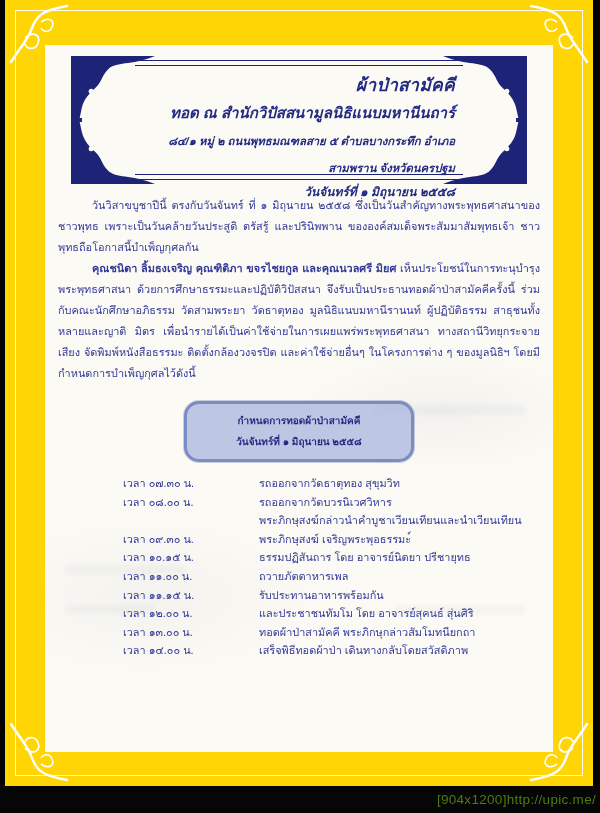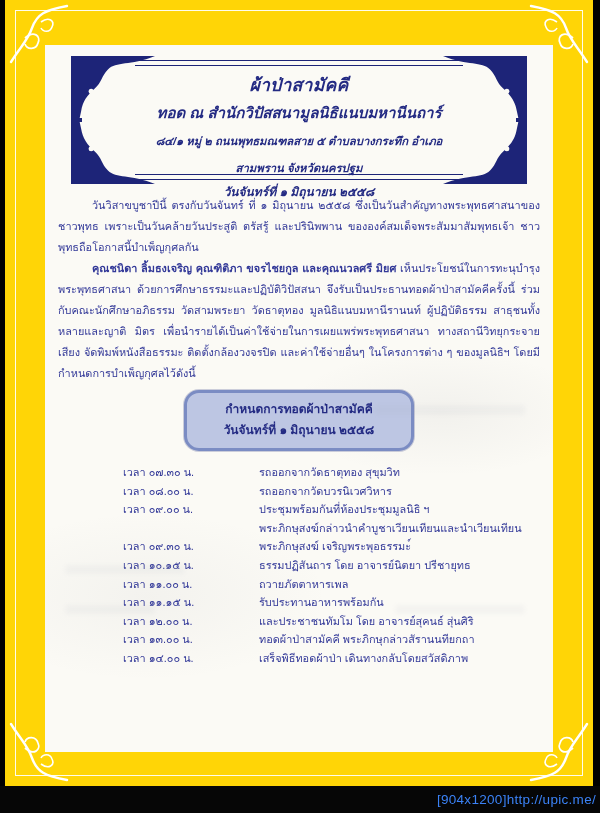--- a/index.html
+++ b/index.html
@@ -45,50 +45,50 @@
   .orn-box .v-orn{position:absolute;top:60px;bottom:60px;width:6px;
     background:repeating-linear-gradient(180deg,#1d2478 0 6px,transparent 6px 13px);
     border-left:1.5px solid #1d2478;}
   .orn-box .v-orn.left{left:2px;}
   .orn-box .v-orn.right{right:2px;border-left:none;border-right:1.5px solid #1d2478;}
   .ncorner{position:absolute;width:84px;height:84px;}
   .ncorner.tl{left:-2px;top:-2px;}
   .ncorner.tr{right:-2px;top:-2px;transform:scaleX(-1);}
   .ncorner.bl{left:-2px;bottom:-2px;transform:scaleY(-1);}
   .ncorner.br{right:-2px;bottom:-2px;transform:scale(-1,-1);}
-  .title-stack{position:absolute;left:70px;right:70px;top:14px;text-align:center;
+  .title-stack{position:absolute;left:70px;right:70px;top:14px;text-align:right;
     color:#232a83;font-style:italic;font-weight:bold;}
   .doc-title{font-size:17.5px;line-height:26px;letter-spacing:.3px;}
   .doc-subtitle{font-size:15px;line-height:30px;}
   .doc-address{font-size:11.3px;line-height:27px;}
   .doc-date{font-size:12px;line-height:21px;}
   
   .bodytext{margin:13px 13px 0 13px;font-size:10.9px;line-height:21px;
     color:#323898;text-align:justify;}
   .bodytext p{margin:0;text-indent:34px;}
   .bold-names{font-weight:bold;}
   
   .sched-box{
-    margin:6px auto 12px;width:204px;
+    margin:17px auto 12px;width:204px;
     background:#bdc6e3;border:3px solid #7b8cc3;border-radius:15px;
     padding:6px 10px 7px;text-align:center;
-    color:#232a83;font-weight:bold;font-size:12px;line-height:21px;
+    color:#232a83;font-weight:bold;font-size:10px;line-height:21px;
     box-shadow:0 0 0 1px rgba(60,70,140,.25);
   }
   
   .sched{margin:10px 0 0 42px;font-size:10.9px;color:#323898;}
   .srow{display:flex;line-height:18.6px;}
   .srow .stime{width:118px;flex:none;margin-left:36px;}
   .srow .sact{margin-left:18px;text-align:center;}
   
   .bottombar{
     position:absolute;left:0;top:786px;width:600px;height:27px;background:#060606;
     display:flex;align-items:center;justify-content:flex-end;
   }
-  .watermark{color:#3b82f6;font-size:13.5px;letter-spacing:.3px;padding-right:4px;
+  .watermark{color:#4d7c0f;font-size:13.5px;letter-spacing:.3px;padding-right:4px;
     font-family:"Liberation Sans","DejaVu Sans",sans-serif;}
 </style>
 </head>
 <body>
 
 <div class="photo">
 
   <div class="frame-line"></div>
 
   <svg class="wcorner tl" viewBox="0 0 64 64">
@@ -171,24 +171,20 @@
     <div class="sched">
       <div class="srow">
         <span class="stime">เวลา ๐๗.๓๐ น.</span>
         <span class="sact">รถออกจากวัดธาตุทอง  สุขุมวิท</span>
       </div>
       <div class="srow">
         <span class="stime">เวลา ๐๘.๐๐ น.</span>
         <span class="sact">รถออกจากวัดบวรนิเวศวิหาร</span>
       </div>
       <div class="srow">
-        <span class="stime">เวลา ๐๙.๐๐ น.</span>
-        <span class="sact">ประชุมพร้อมกันที่ห้องประชุมมูลนิธิ ฯ</span>
-      </div>
-      <div class="srow">
         <span class="stime"></span>
         <span class="sact">พระภิกษุสงฆ์กล่าวนำคำบูชาเวียนเทียนและนำเวียนเทียน</span>
       </div>
       <div class="srow">
         <span class="stime">เวลา ๐๙.๓๐ น.</span>
         <span class="sact">พระภิกษุสงฆ์ เจริญพระพุอธรรมะ์</span>
       </div>
       <div class="srow">
         <span class="stime">เวลา ๑๐.๑๕ น.</span>
         <span class="sact">ธรรมปฏิสันถาร โดย อาจารย์นิตยา ปรีชายุทธ</span>
@@ -200,21 +196,21 @@
       <div class="srow">
         <span class="stime">เวลา ๑๑.๑๕ น.</span>
         <span class="sact">รับประทานอาหารพร้อมกัน</span>
       </div>
       <div class="srow">
         <span class="stime">เวลา ๑๒.๐๐ น.</span>
         <span class="sact">และประชาชนทัมโม โดย อาจารย์สุคนธ์ สุ่นศิริ</span>
       </div>
       <div class="srow">
         <span class="stime">เวลา ๑๓.๐๐ น.</span>
-        <span class="sact">ทอดผ้าป่าสามัคคี พระภิกษุกล่าวสัรานนทียกถา</span>
+        <span class="sact">ทอดผ้าป่าสามัคคี พระภิกษุกล่าวสัมโมทนียกถา</span>
       </div>
       <div class="srow">
         <span class="stime">เวลา ๑๔.๐๐ น.</span>
         <span class="sact">เสร็จพิธีทอดผ้าป่า เดินทางกลับโดยสวัสดิภาพ</span>
       </div>
     </div>
 
   </div>
 </div>
 

